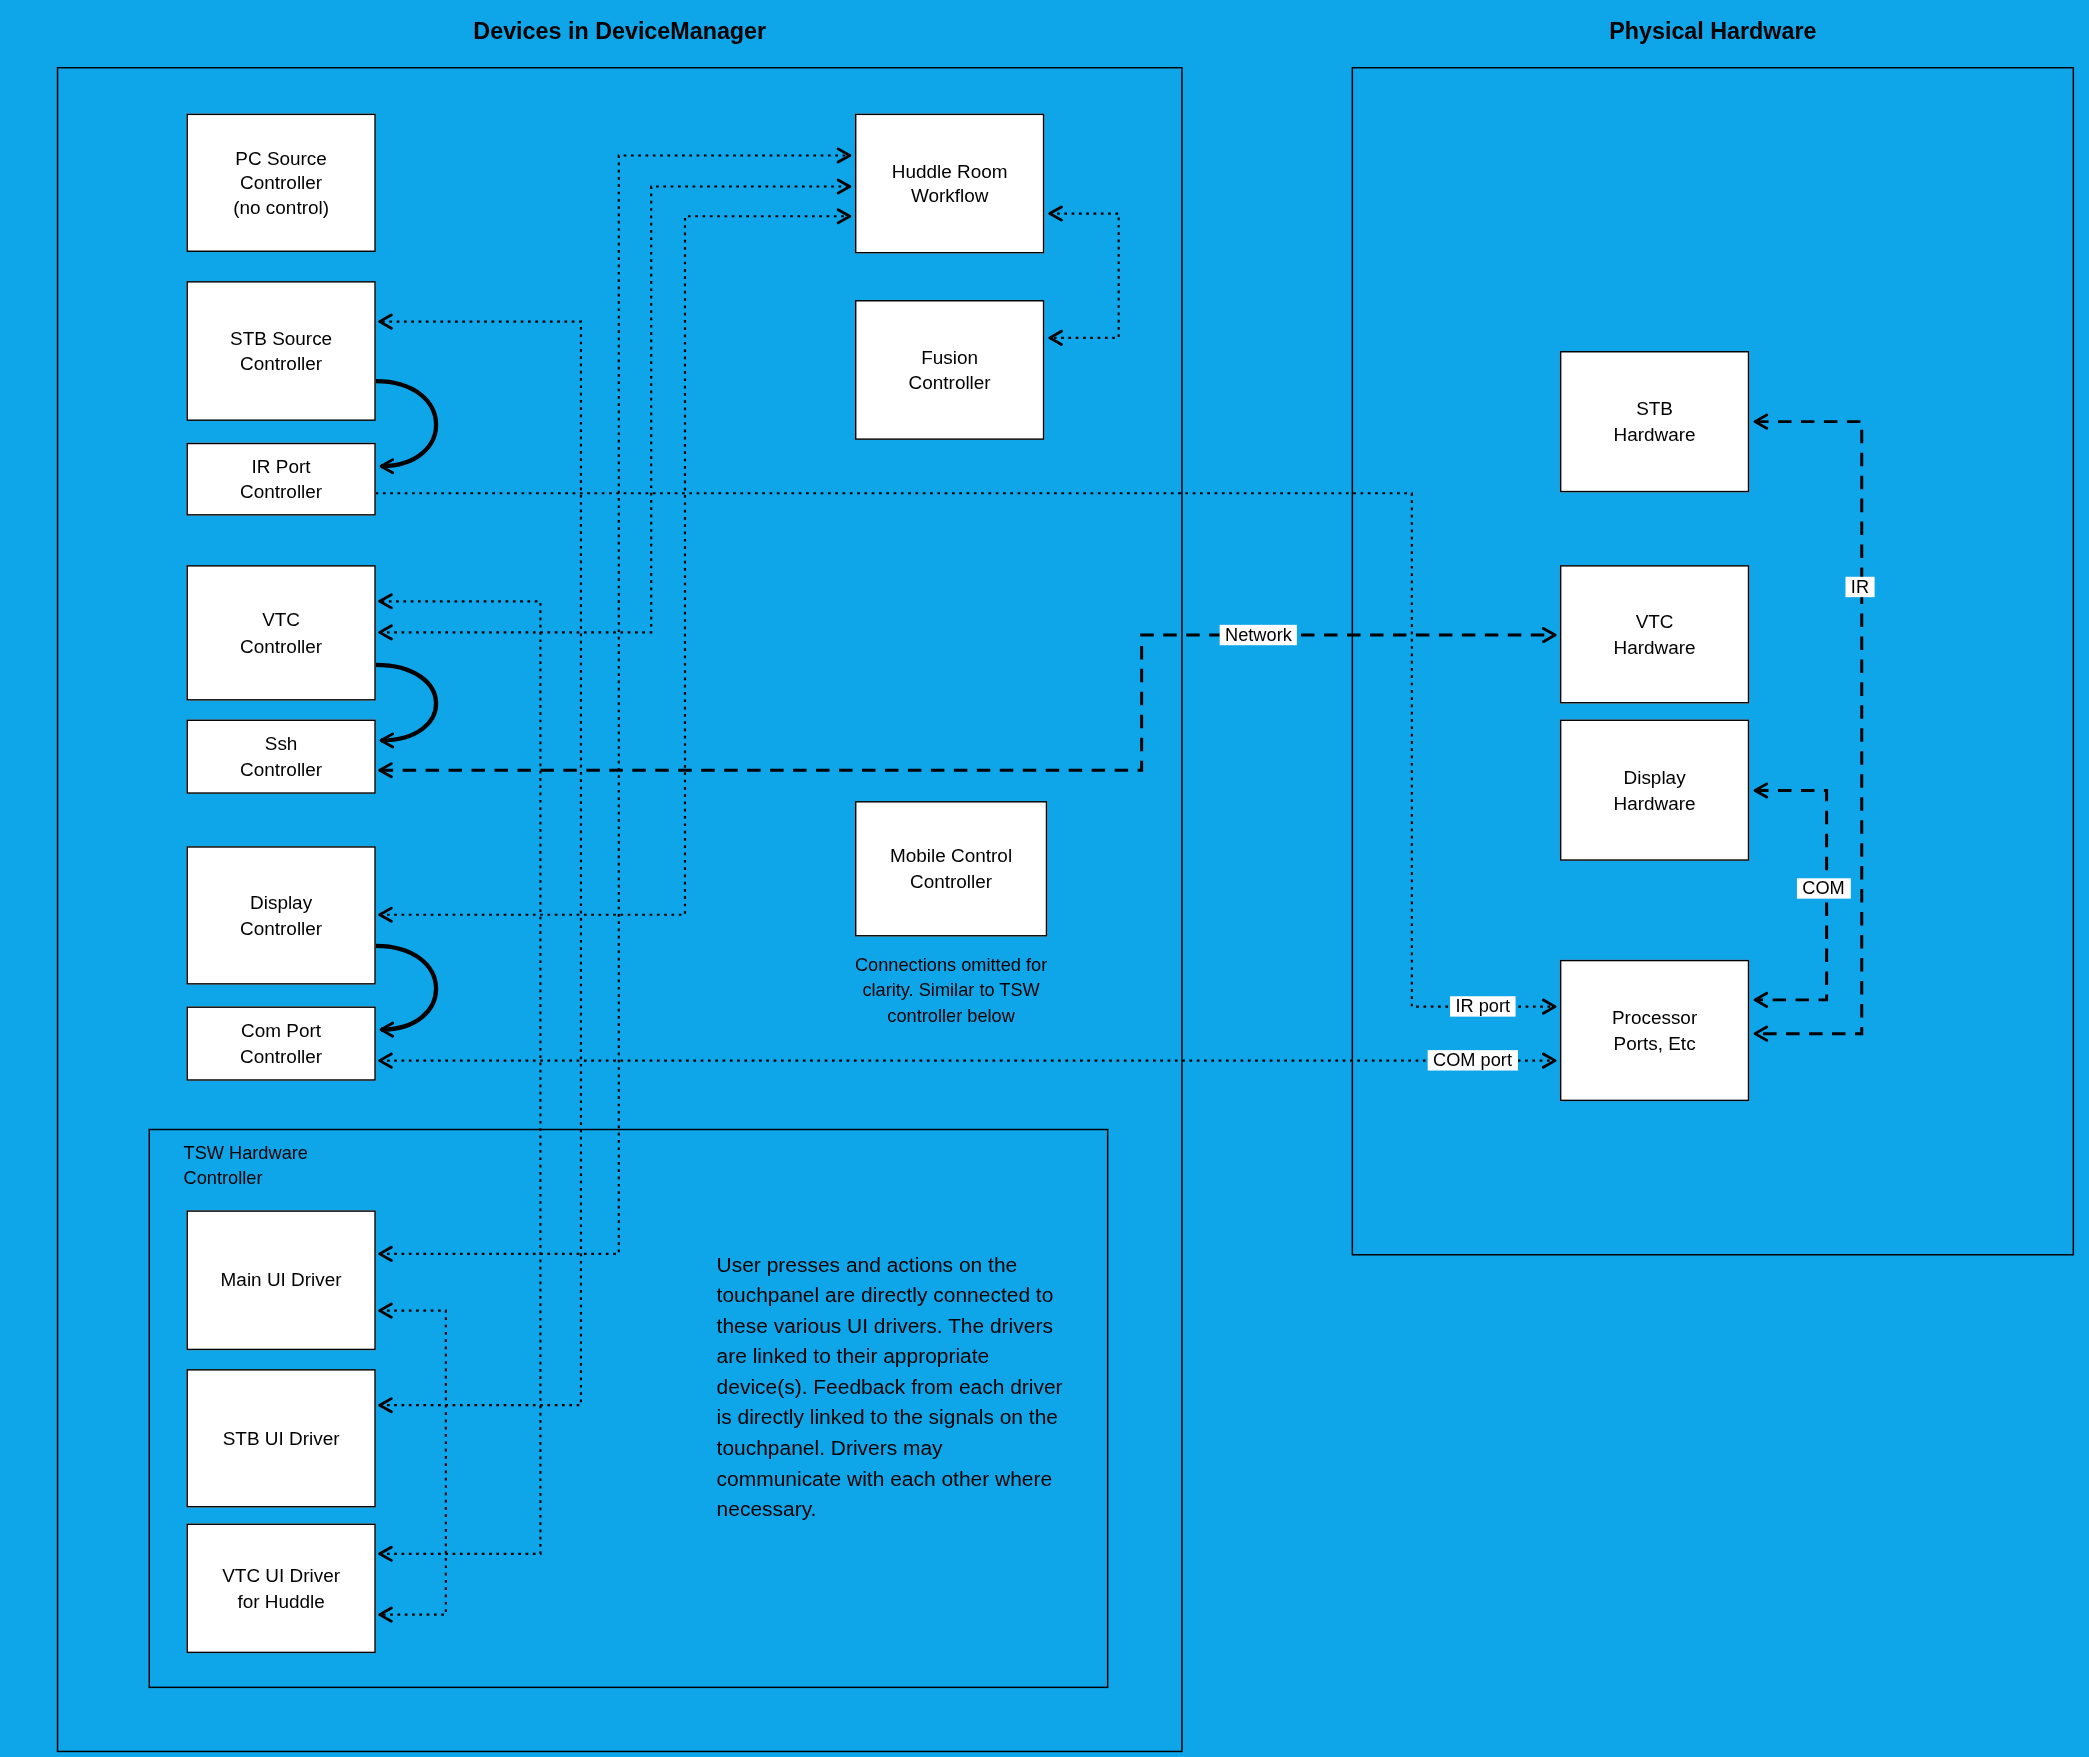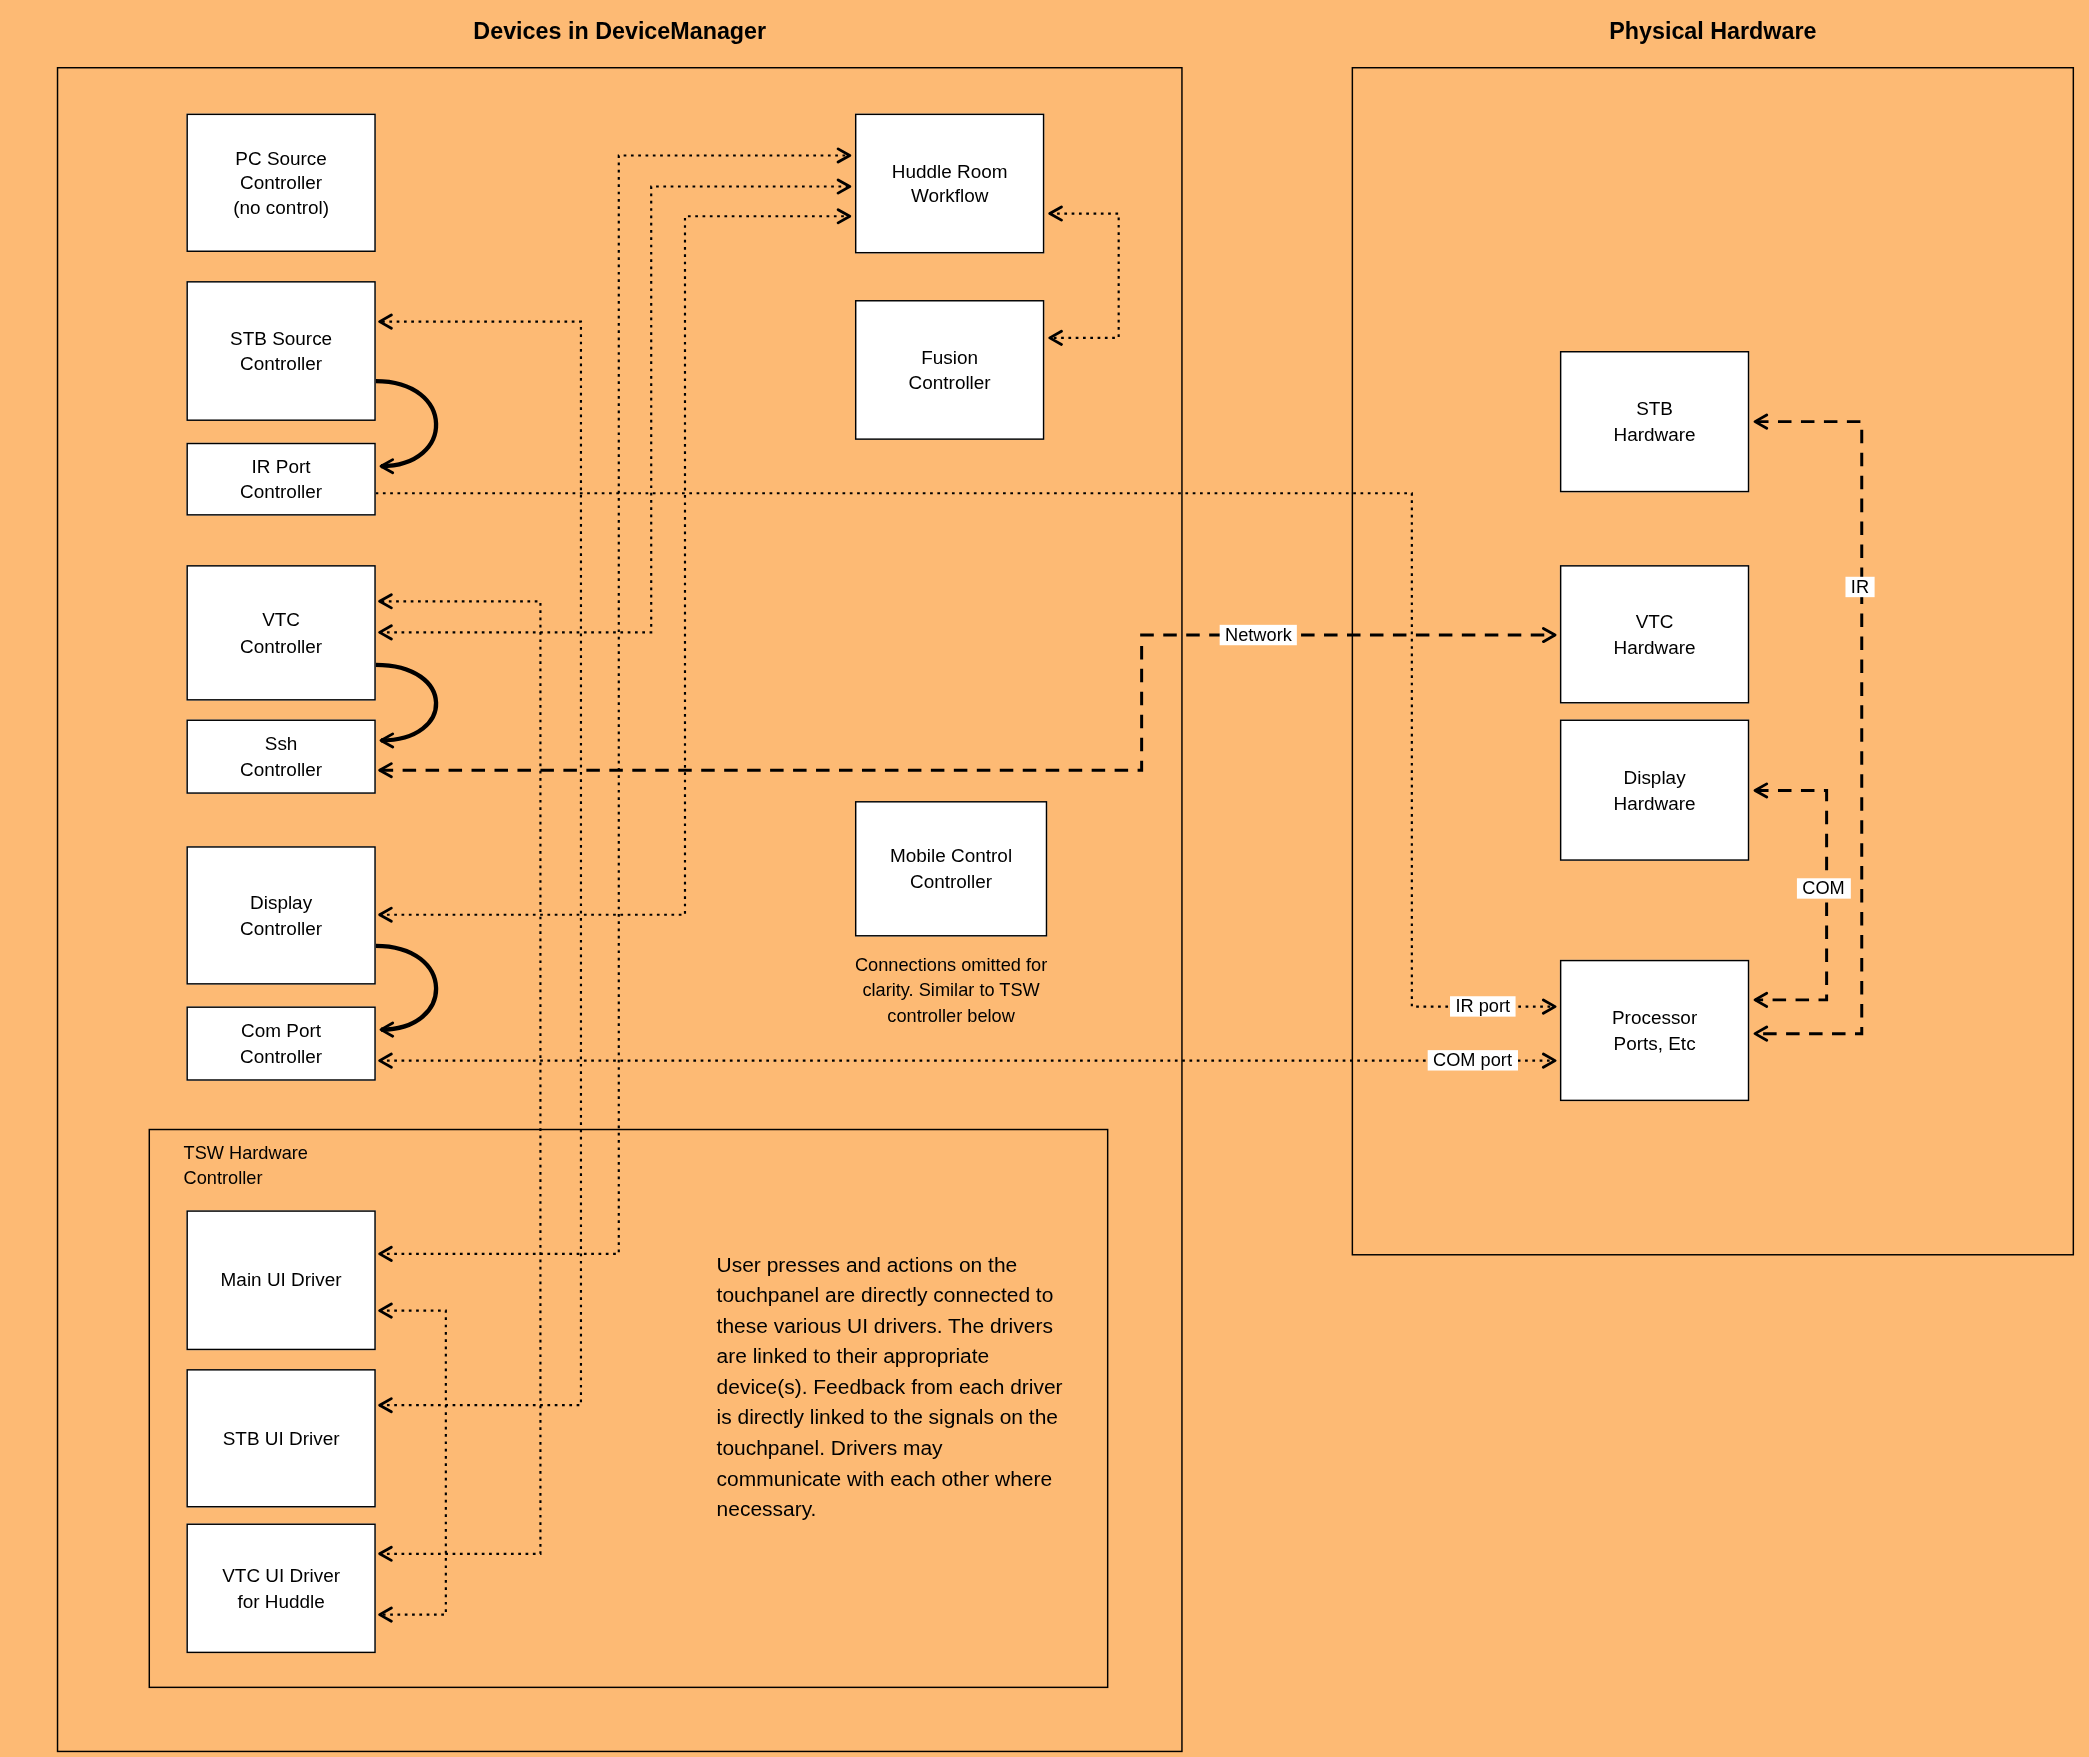--- a/index.html
+++ b/index.html
@@ -1,18 +1,18 @@
 <!DOCTYPE html>
 <html style="font-size:15px"><head>
 <meta charset="utf-8">
 <style>
   * { box-sizing: border-box; margin: 0; padding: 0; }
   html, body { width: 2090px; height: 1758px; background: #ffffff; }
   body { font-family: "Liberation Sans", "DejaVu Sans", sans-serif; color: #000; }
-  .stage { position: relative; width: 2090px; height: 1758px; background: #fdba74; overflow: hidden; }
+  .stage { position: relative; width: 2090px; height: 1758px; background: #0ea5e9; overflow: hidden; }
   
   .design { position: absolute; left: 0; top: 0; width: 1435px; height: 1206px;
             transform: scale(1.4565); transform-origin: 0 0; }
   .wires { position: absolute; left: 0; top: 0; }
   .frame { position: absolute; border: 1.4px solid #000; background: transparent; }
   .node  { position: absolute; border: 1.4px solid #000; background: #fff;
            display: flex; align-items: center; justify-content: center;
            text-align: center; white-space: pre-line; font-size: 13px; line-height: 1.32; }
   .title { position: absolute; text-align: center; font-weight: bold; font-size: 16px; }
   .lbl   { position: absolute; transform: translate(-50%,-50%); background: #fff;

